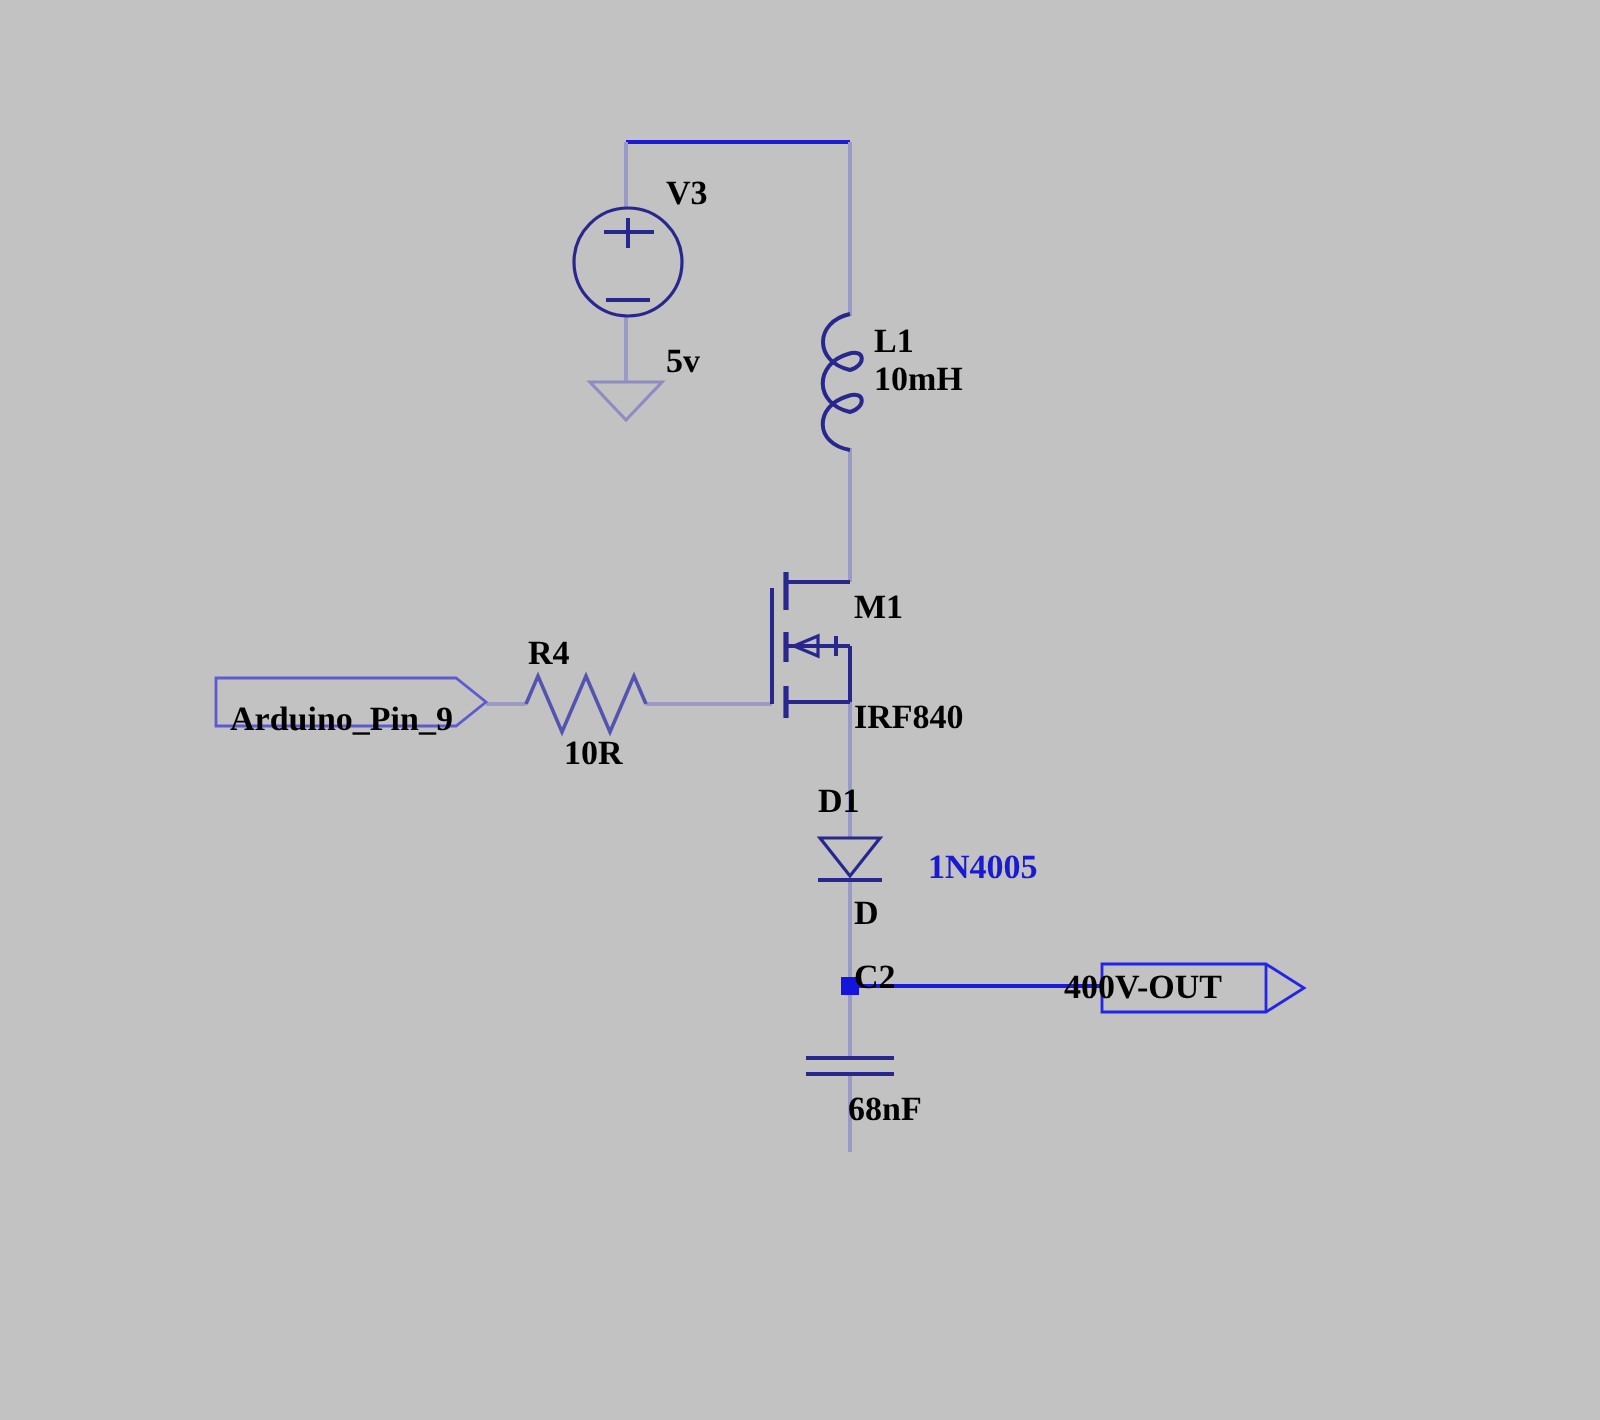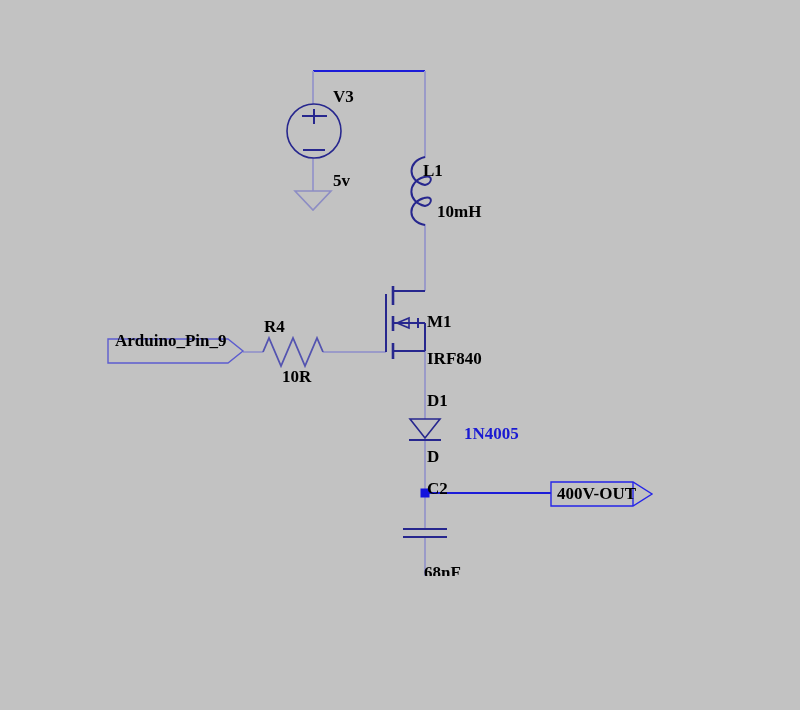--- a/index.html
+++ b/index.html
@@ -113,32 +113,32 @@
     <polygon class="flag-in" points="108,339 228,339 243,351 228,363 108,363"></polygon>
     <g>
       <polygon class="flag-out" points="551,482 633,482 652,494 633,506 551,506"></polygon>
       <line class="flag-out" x1="633" y1="482" x2="633" y2="506"></line>
     </g>
   </svg>
 
   <div class="lbl" style="left:333px;top:88px">V3</div>
   <div class="lbl" style="left:333px;top:172px">5v</div>
 
-  <div class="lbl" style="left:423px;top:162px">L1</div>
-  <div class="lbl" style="left:437px;top:203px">10mH</div>
+  <div class="lbl" style="left:437px;top:162px">L1</div>
+  <div class="lbl" style="left:437px;top:181px">10mH</div>
 
-  <div class="lbl" style="left:427px;top:313px">M1</div>
+  <div class="lbl" style="left:427px;top:295px">M1</div>
   <div class="lbl" style="left:427px;top:350px">IRF840</div>
 
   <div class="lbl" style="left:264px;top:318px">R4</div>
   <div class="lbl" style="left:282px;top:368px">10R</div>
 
-  <div class="lbl" style="left:427px;top:392px">D1</div>
+  <div class="lbl" style="left:409px;top:392px">D1</div>
   <div class="lbl blue" style="left:464px;top:425px">1N4005</div>
   <div class="lbl" style="left:427px;top:448px">D</div>
 
   <div class="lbl" style="left:427px;top:480px">C2</div>
-  <div class="lbl" style="left:424px;top:564px">68nF</div>
+  <div class="lbl" style="left:424px;top:546px">68nF</div>
 
-  <div class="lbl" style="left:115px;top:332px">Arduino_Pin_9</div>
-  <div class="lbl" style="left:557px;top:485px">400V-OUT</div>
+  <div class="lbl" style="left:115px;top:351px">Arduino_Pin_9</div>
+  <div class="lbl" style="left:532px;top:485px">400V-OUT</div>
 
 </div>
 
 </body></html>

